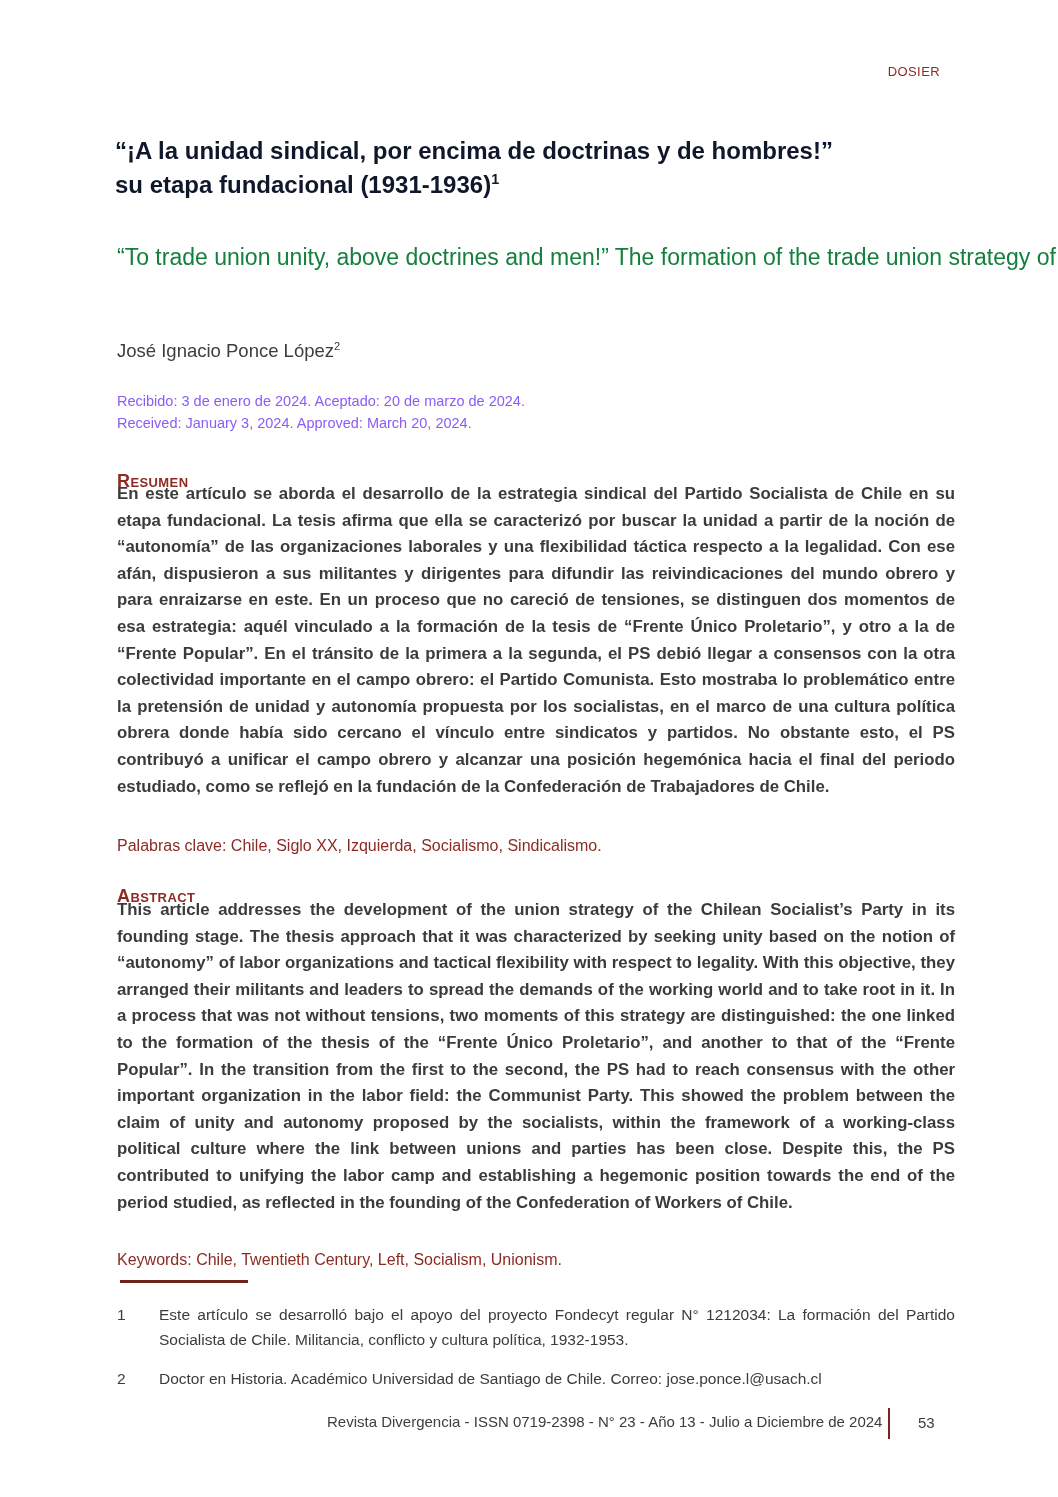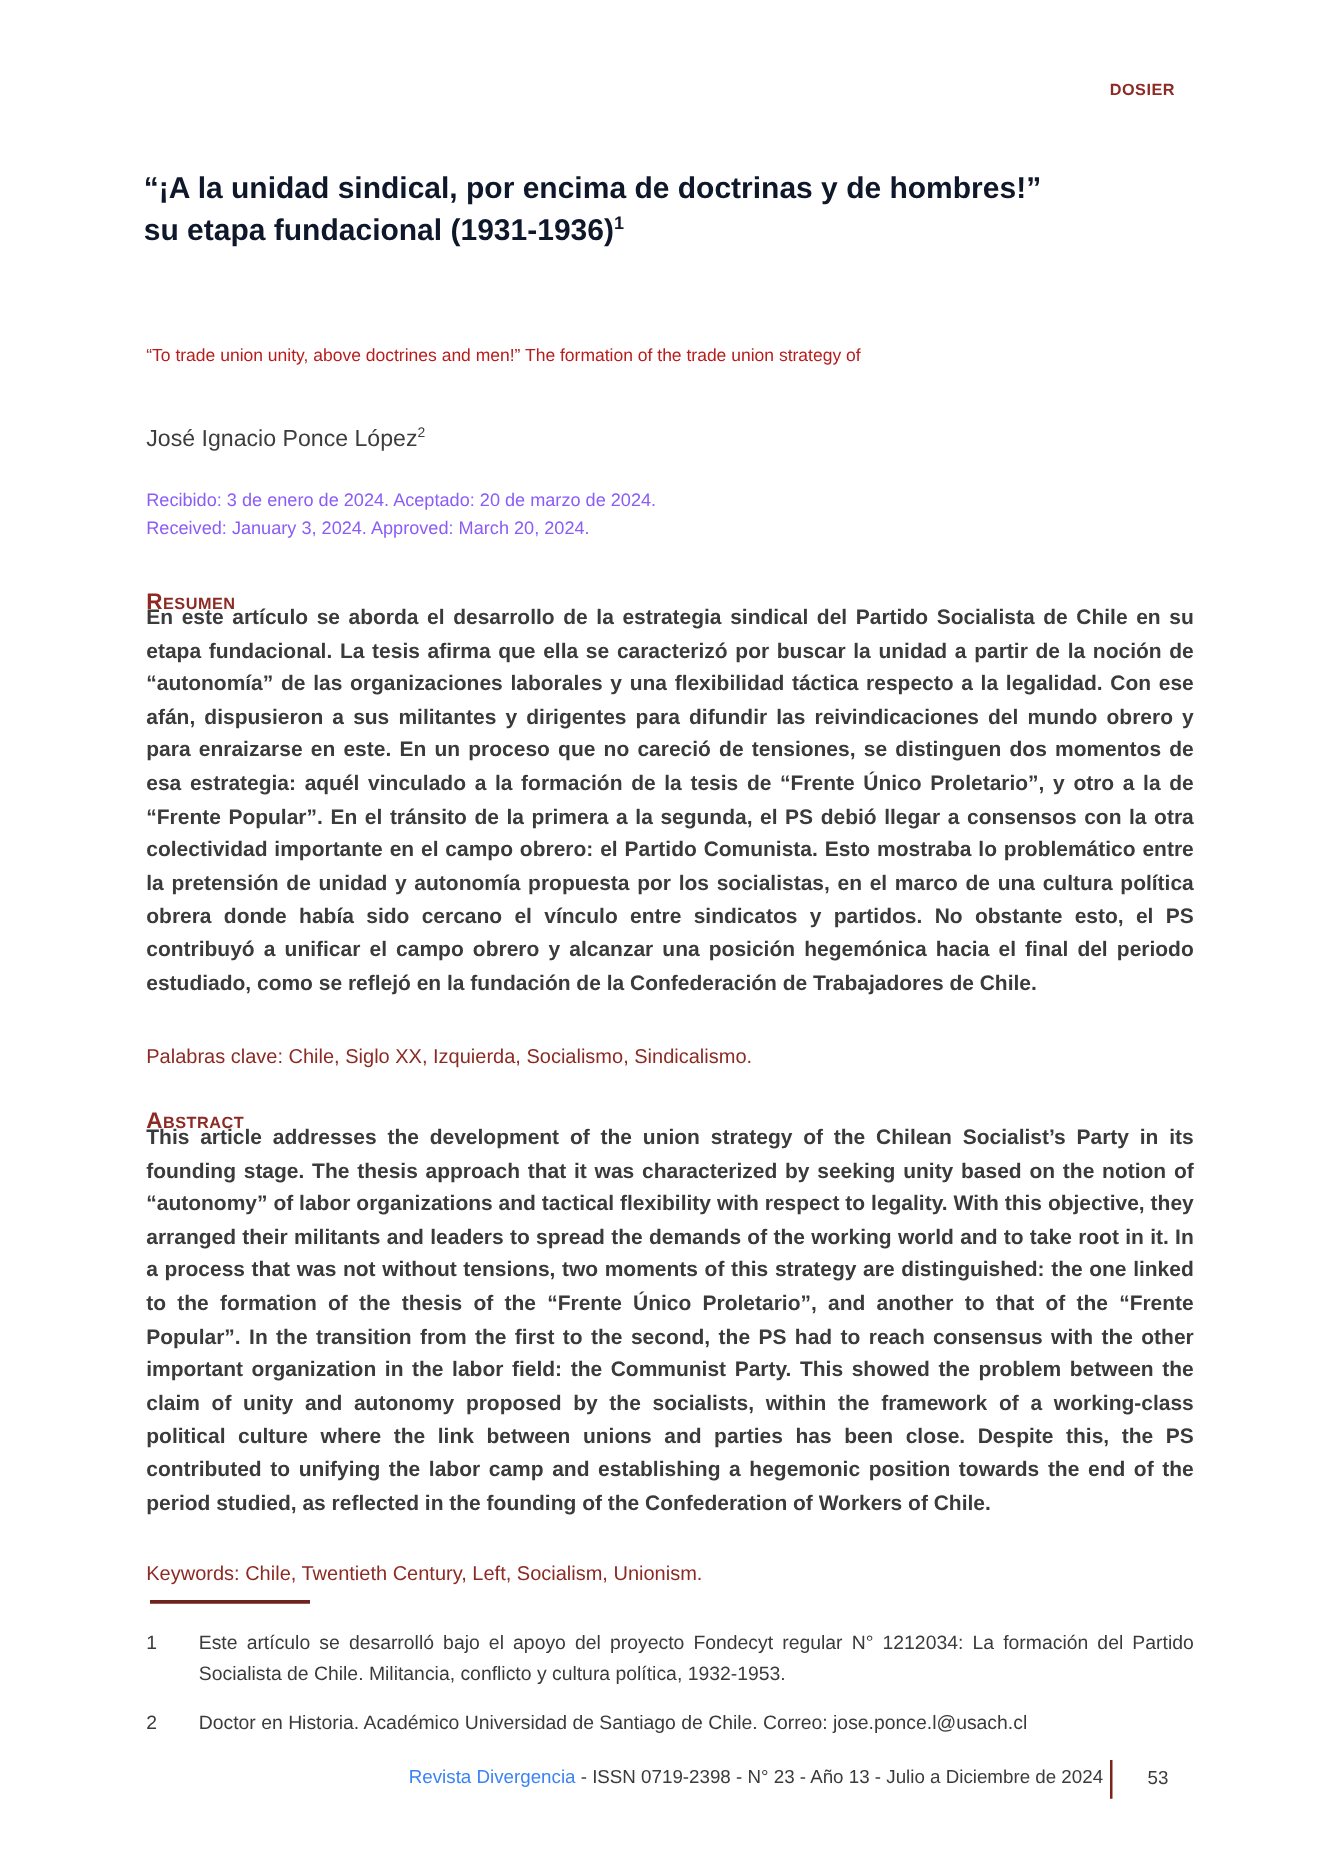--- a/index.html
+++ b/index.html
@@ -10,21 +10,21 @@
     height: 1497px;
     background: #ffffff;
     font-family: "Liberation Sans", sans-serif;
     overflow: hidden;
   }
   .dosier {
     position: absolute;
     top: 64px;
     right: 118px;
     font-size: 13px;
-    font-weight: bold;
+    font-weight: normal;
     letter-spacing: 0.4px;
     color: #8c2a23;
   }
   .title {
     position: absolute;
     top: 134px;
     left: 115px;
     width: 845px;
     color: #0f172a;
     font-weight: bold;
@@ -32,25 +32,25 @@
     line-height: 34px;
   }
   .title .line { display: block; white-space: nowrap; }
   .title sup, .author sup {
     font-size: 60%;
     vertical-align: super;
     line-height: 0;
   }
   .subtitle {
     position: absolute;
-    top: 269px;
+    top: 242px;
     left: 117px;
     width: 845px;
-    color: #b91c1c;
-    font-size: 14px;
+    color: #15803d;
+    font-size: 23px;
     line-height: 30px;
   }
   .subtitle .line { display: block; white-space: nowrap; }
   .author {
     position: absolute;
     top: 340px;
     left: 117px;
     color: #3d3d3d;
     font-size: 18.5px;
   }
@@ -116,21 +116,21 @@
   .footnote { display: flex; margin-bottom: 14px; }
   .fn-num { flex: 0 0 42px; }
   .fn-text { flex: 1; text-align: justify; }
   .footer-text {
     position: absolute;
     top: 1413px;
     left: 327px;
     font-size: 15px;
     color: #3b3b3b;
   }
-  .footer-text .journal { color: #3b82f6; }
+  .footer-text .journal { color: #404040; }
   .footer-divider {
     position: absolute;
     top: 1408px;
     left: 888px;
     width: 2px;
     height: 31px;
     background: #7a241e;
   }
   .footer-page-number {
     position: absolute;

